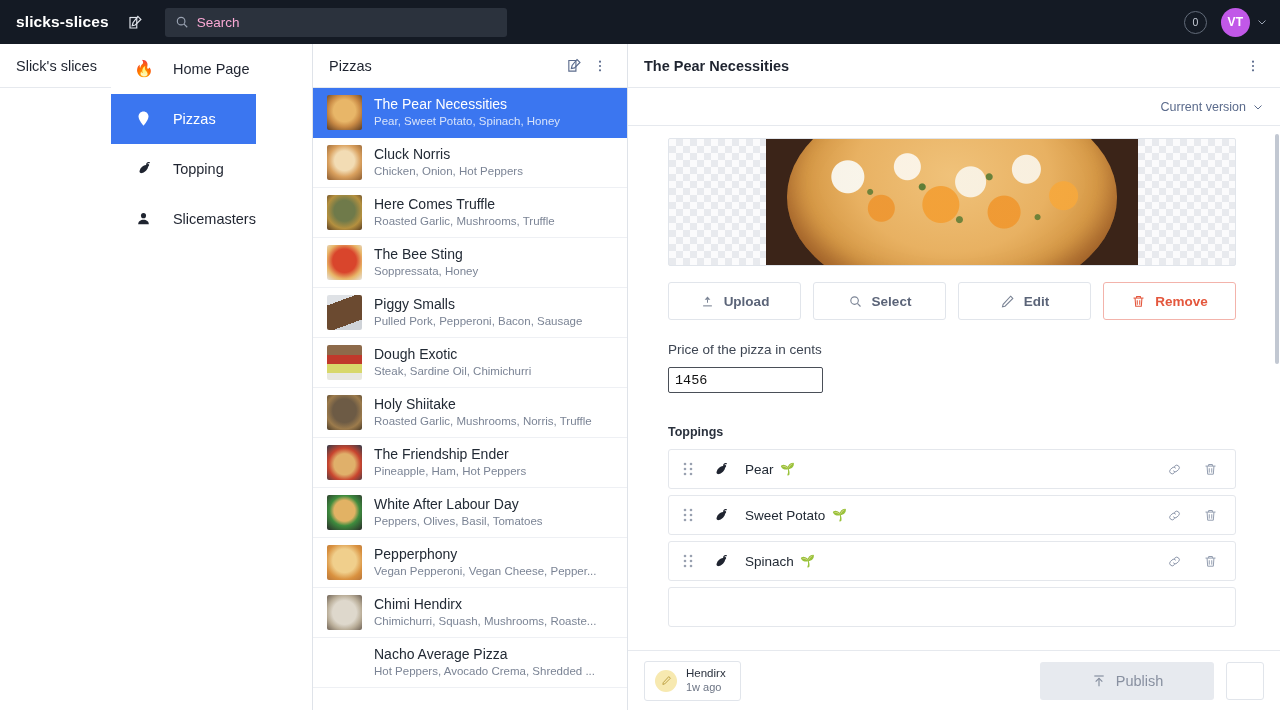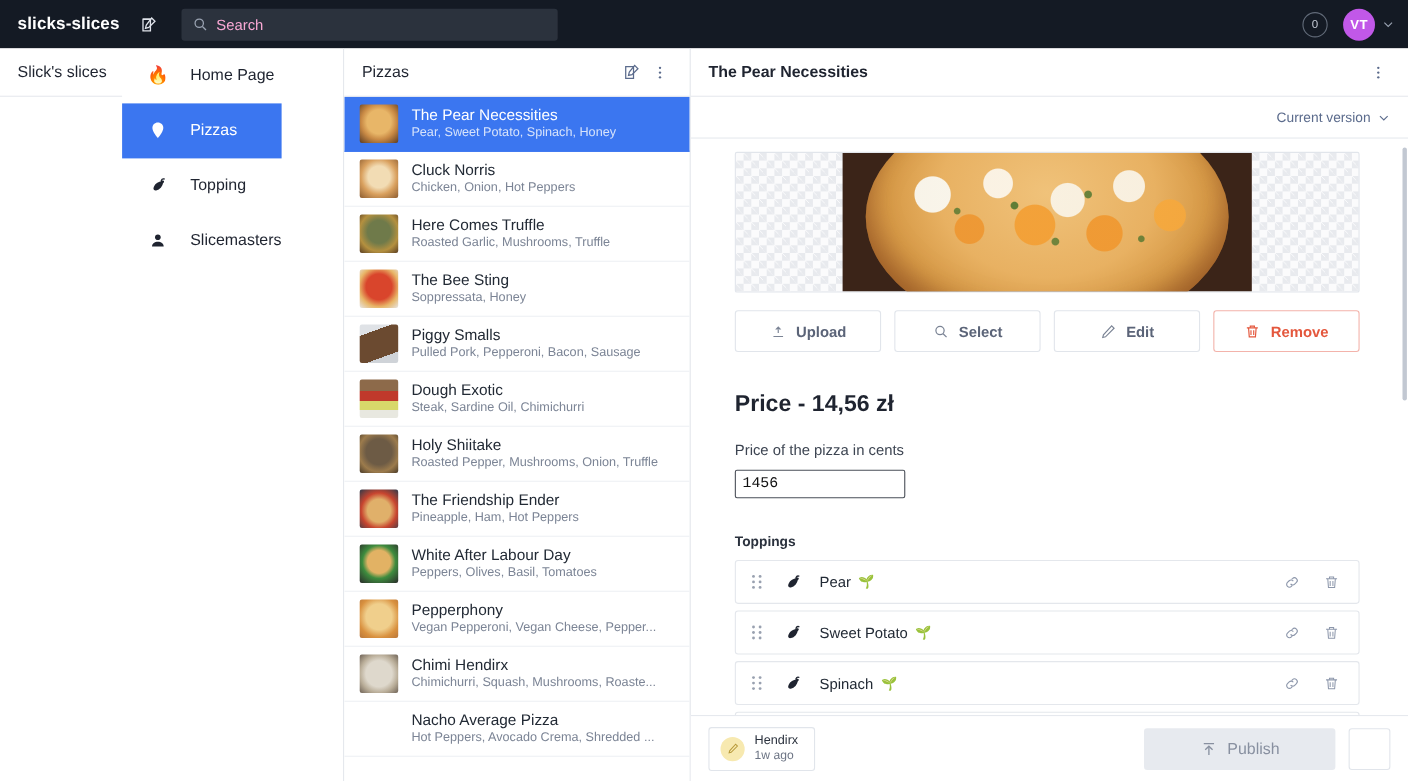--- a/index.html
+++ b/index.html
@@ -344,21 +344,21 @@
           <div class="pthumb" style="background:linear-gradient(180deg,#8d6a4a 0 30%, #c0392b 30% 55%, #d8d86a 55% 80%, #e8e8e0 80%)"></div>
           <div class="ptext">
             <div class="ptitle">Dough Exotic</div>
             <div class="psub">Steak, Sardine Oil, Chimichurri</div>
           </div>
         </div>
         <div class="prow">
           <div class="pthumb" style="background:radial-gradient(circle at 50% 45%, #6d5b45 0 45%, #9c7b4c 70%, #4a3b28 100%)"></div>
           <div class="ptext">
             <div class="ptitle">Holy Shiitake</div>
-            <div class="psub">Roasted Pepper, Mushrooms, Onion, Truffle</div>
+            <div class="psub">Roasted Garlic, Mushrooms, Norris, Truffle</div>
           </div>
         </div>
         <div class="prow">
           <div class="pthumb" style="background:radial-gradient(circle at 50% 55%, #e0b06a 0 40%, #c8452f 62%, #2f3a4a 100%)"></div>
           <div class="ptext">
             <div class="ptitle">The Friendship Ender</div>
             <div class="psub">Pineapple, Ham, Hot Peppers</div>
           </div>
         </div>
         <div class="prow">
@@ -460,21 +460,20 @@
                     <path d="M4 6.5h16"></path>
                     <path d="M9 6.5V4h6v2.5"></path>
                     <path d="M6.5 6.5l1 13h9l1-13"></path>
                     <path d="M10 10v7M14 10v7"></path>
                   </svg>
               </span>
               <span>Remove</span>
             </div>
           </div>
 
-          <div class="price-h">Price - 14,56 zł</div>
           <div class="field-label">Price of the pizza in cents</div>
           <input class="text-input" type="text" value="1456" style="">
 
           <div class="toppings-label">Toppings</div>
 
           <div class="trow">
             <span class="drag">
               <svg width="10" height="14" viewBox="0 0 10 14" fill="#99a1b0">
                   <circle cx="2" cy="2" r="1.3"></circle>
                   <circle cx="8" cy="2" r="1.3"></circle>

